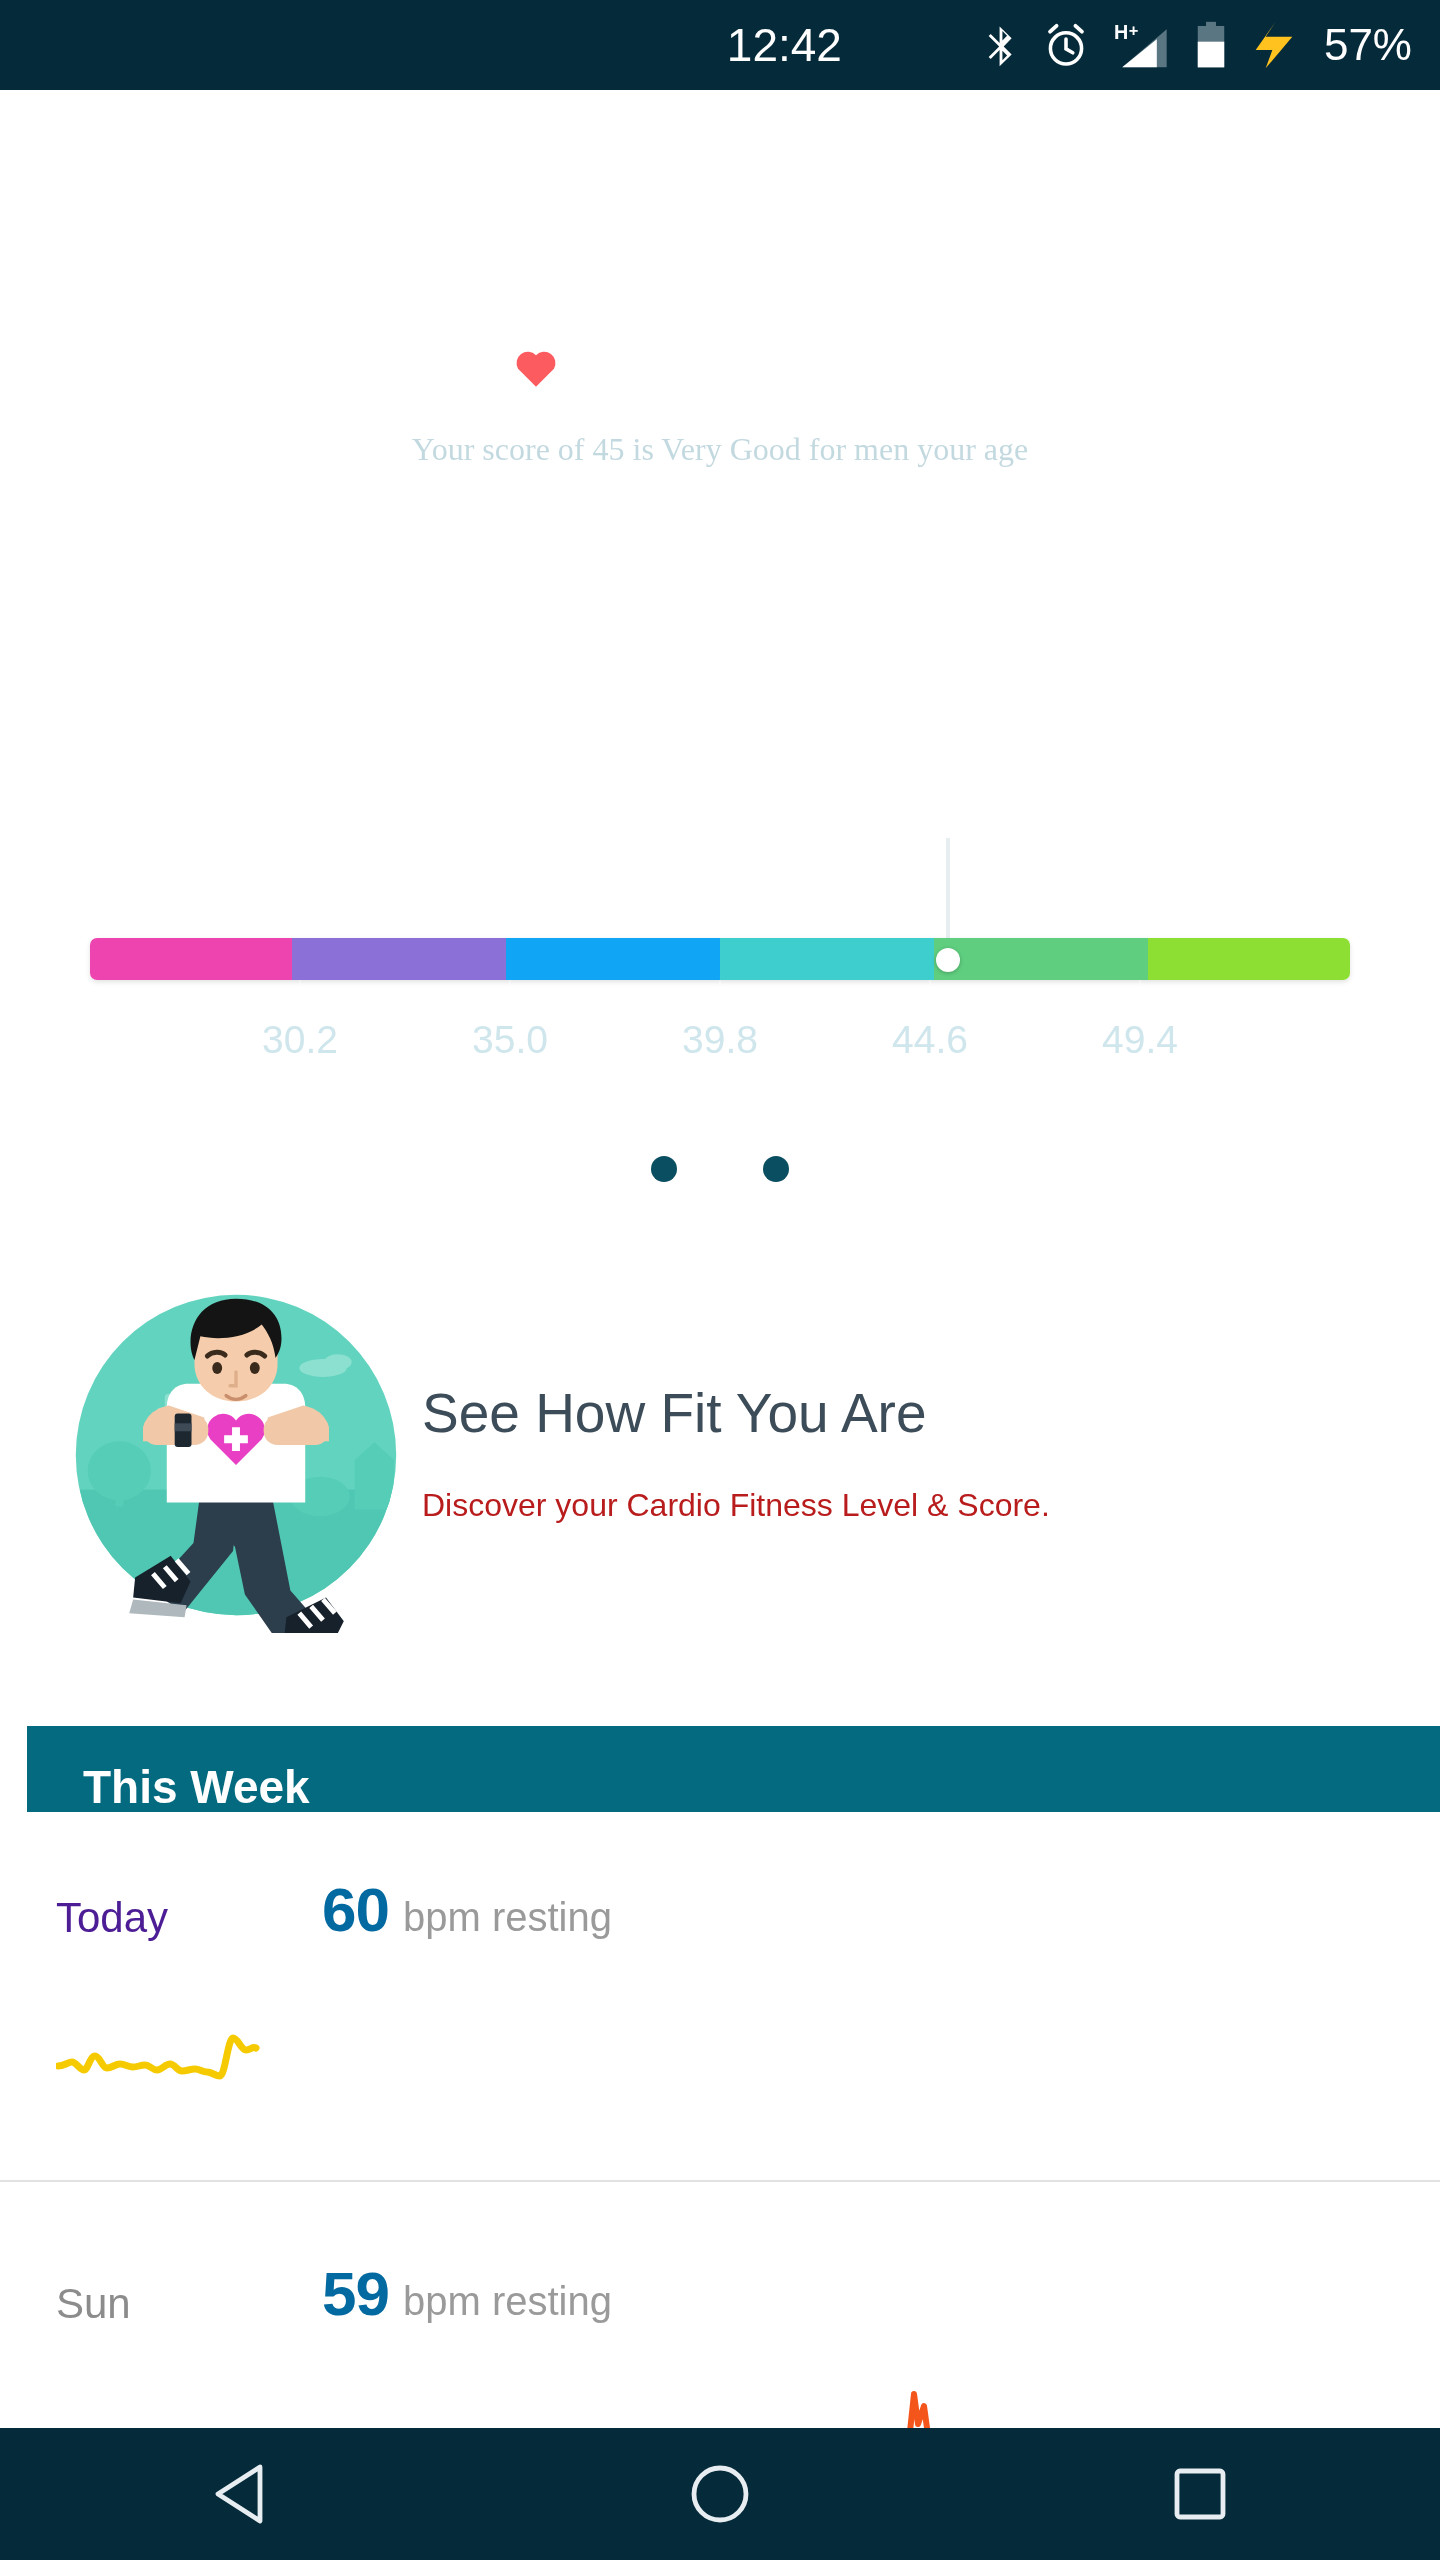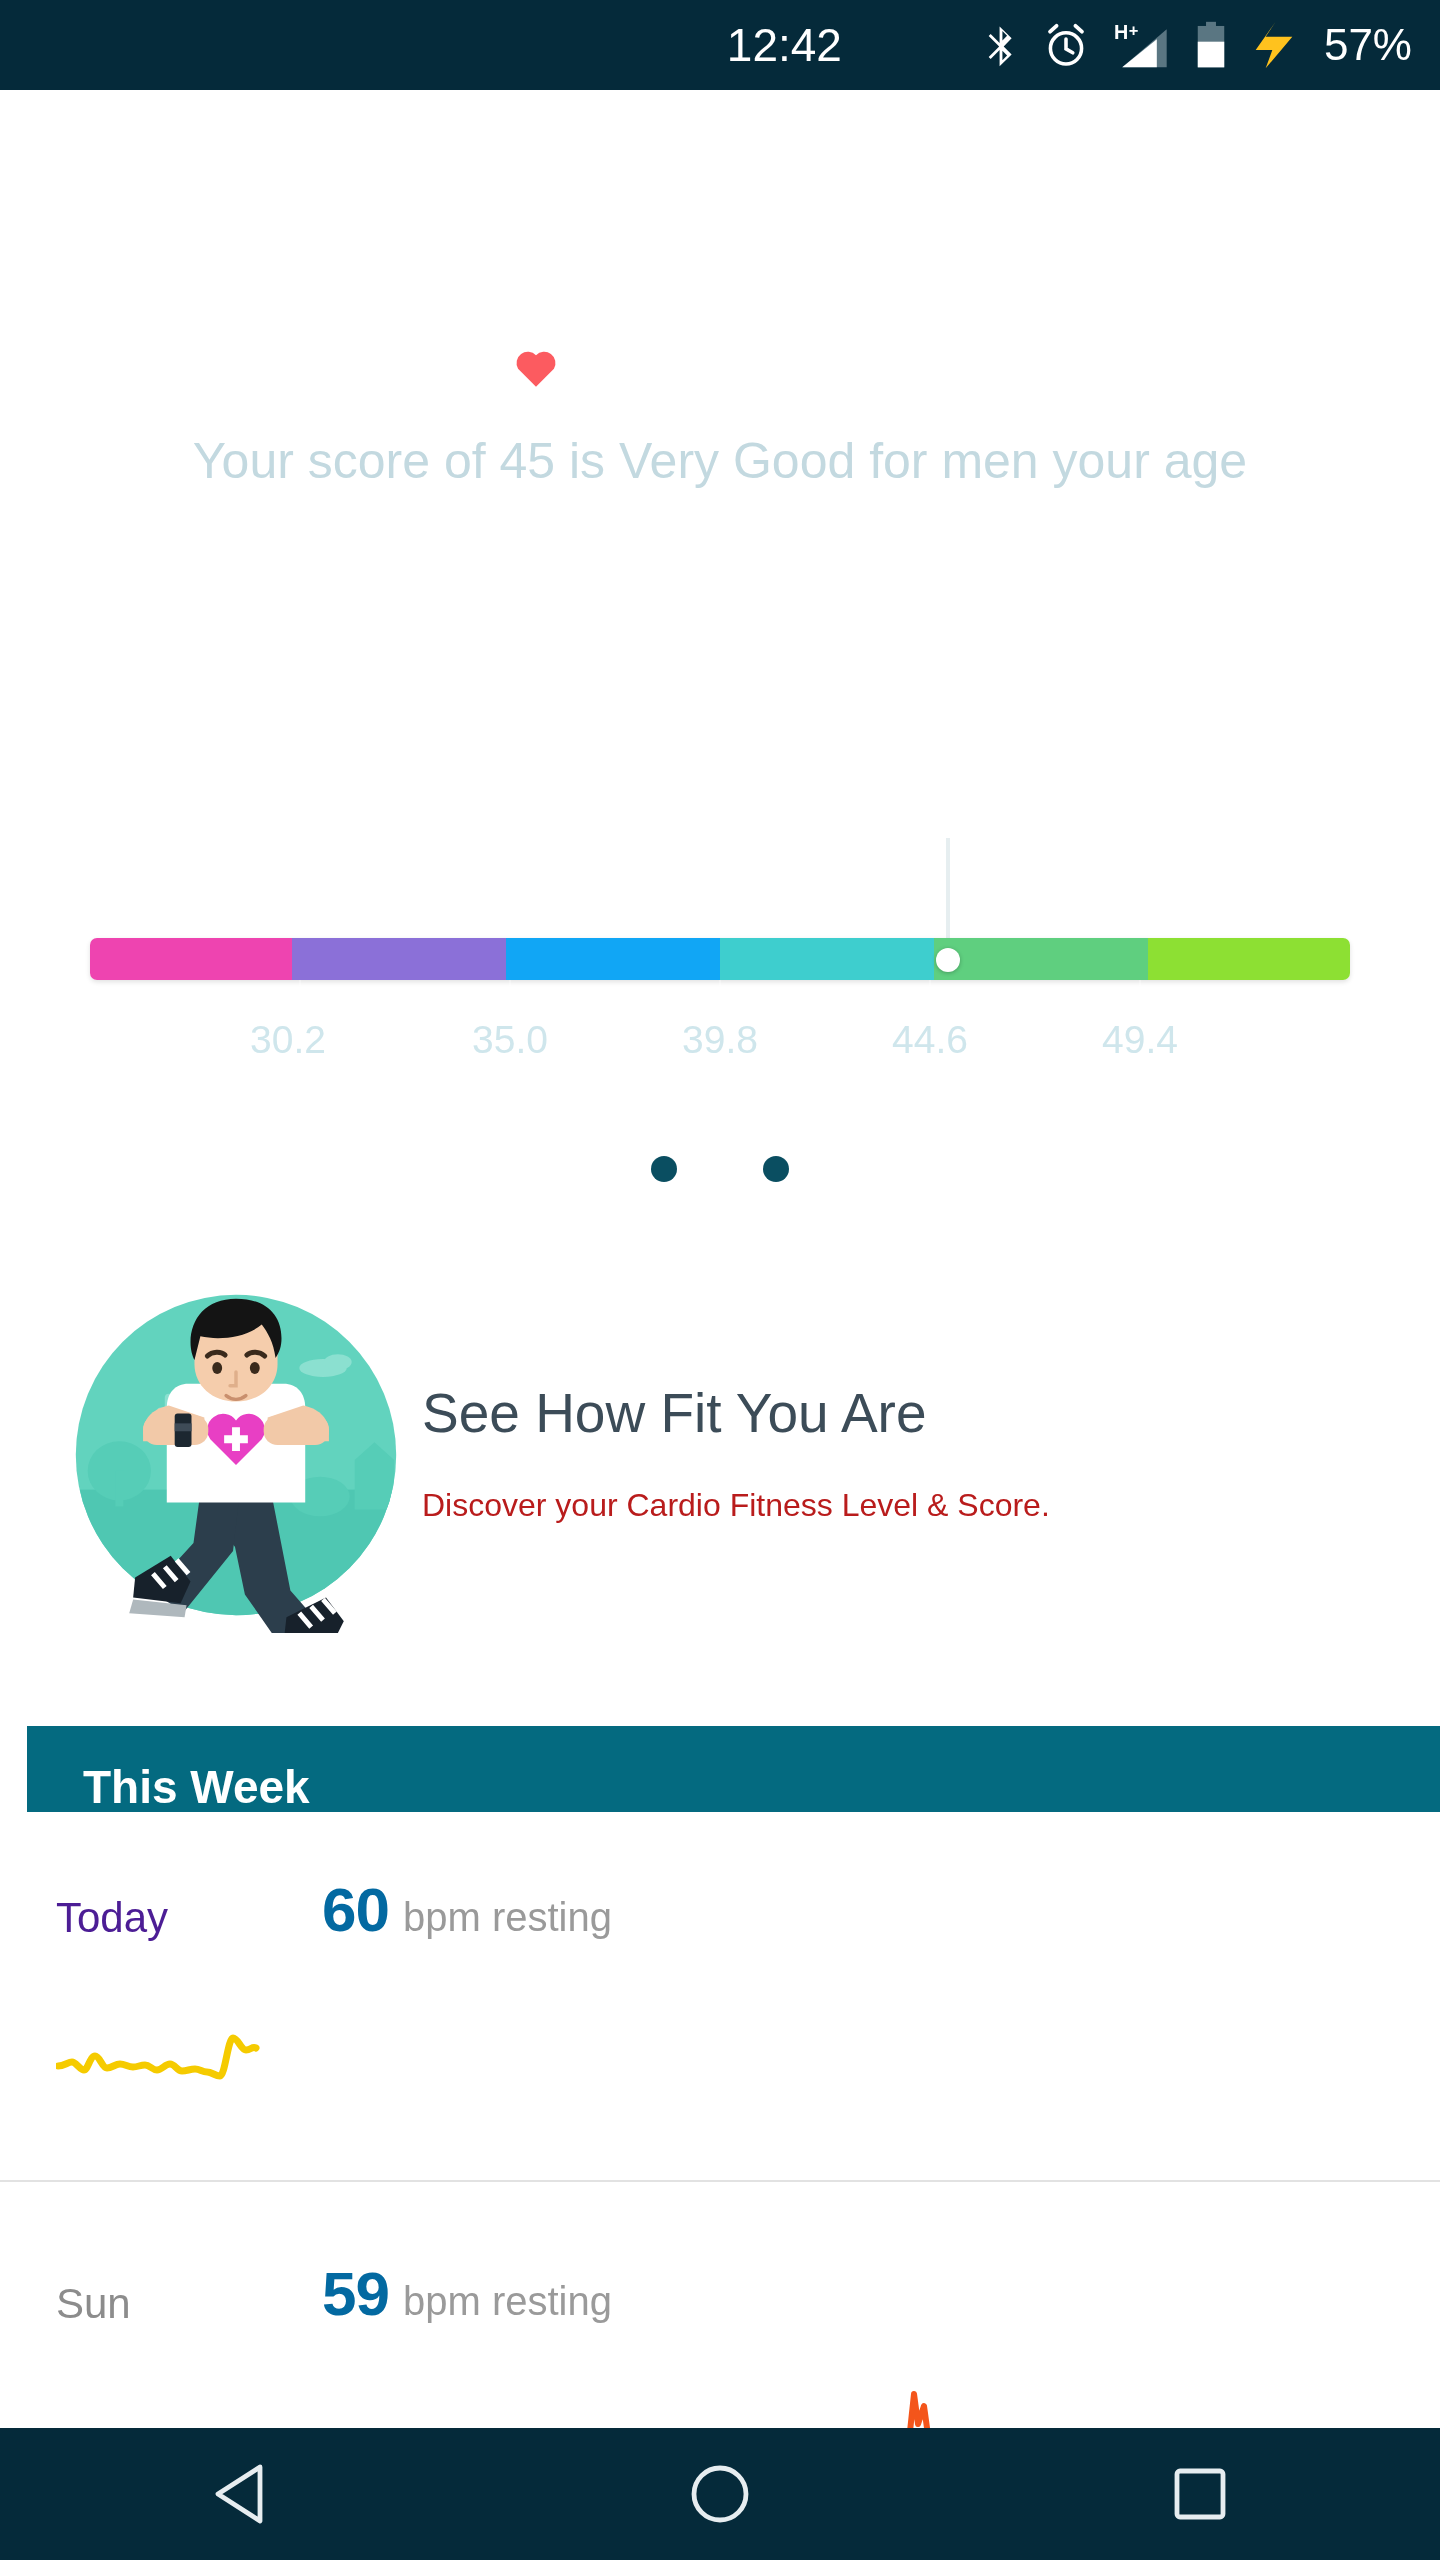--- a/index.html
+++ b/index.html
@@ -53,21 +53,21 @@
     display:flex; align-items:center; justify-content:center;
     margin-top:98px; gap:20px;
   }
   .heart-ic{ width:46px; height:42px; }
   .cardio-title{ color:#ffffff; font-size:50px; font-weight:700; }
   .expand-ic{
     position:absolute; right:60px; top:110px; width:60px; height:60px;
   }
   .hero-sub{
     margin:32px auto 16px; width:1070px; text-align:center;
-    color:#C3D9E0; font-size:50px; line-height:1.34; font-weight:400;
+    color:#C3D9E0; font-size:32px; line-height:1.34; font-weight:400;font-family:Liberation Serif, serif;
   }
 
   
   .gauge-wrap{ position:absolute; top:410px; left:0; width:1440px; height:350px; }
   .level-label{
     position:absolute; top:0; color:#ffffff; font-size:38px;
     letter-spacing:2.5px; transform:translateX(-50%); white-space:nowrap;
   }
   .score-val{
     position:absolute; top:42px; color:#ffffff; font-size:112px;
@@ -234,21 +234,21 @@
           <div class="seg" style="width: 16%; background: rgb(238, 68, 176);"></div>
           <div class="seg" style="width: 17%; background: rgb(139, 112, 216);"></div>
           <div class="seg" style="width: 17%; background: rgb(17, 166, 245);"></div>
           <div class="seg" style="width: 17%; background: rgb(62, 206, 206);"></div>
           <div class="seg" style="width: 17%; background: rgb(95, 207, 127);"></div>
           <div class="seg" style="width: 16%; background: rgb(141, 224, 51);"></div>
         </div>
       <div class="marker-dot" id="markerDot" style="left: 947.5px;"></div>
       <div class="ticks" id="ticks">
           <div class="tickline" style="left: 300px;"></div>
-          <div class="ticklab" style="left: 288px;">30.2</div>
+          <div class="ticklab" style="left: 300px;">30.2</div>
           <div class="tickline" style="left: 510px;"></div>
           <div class="ticklab" style="left: 510px;">35.0</div>
           <div class="tickline" style="left: 720px;"></div>
           <div class="ticklab" style="left: 720px;">39.8</div>
           <div class="tickline" style="left: 930px;"></div>
           <div class="ticklab" style="left: 930px;">44.6</div>
           <div class="tickline" style="left: 1140px;"></div>
           <div class="ticklab" style="left: 1140px;">49.4</div>
         </div>
     </div>

